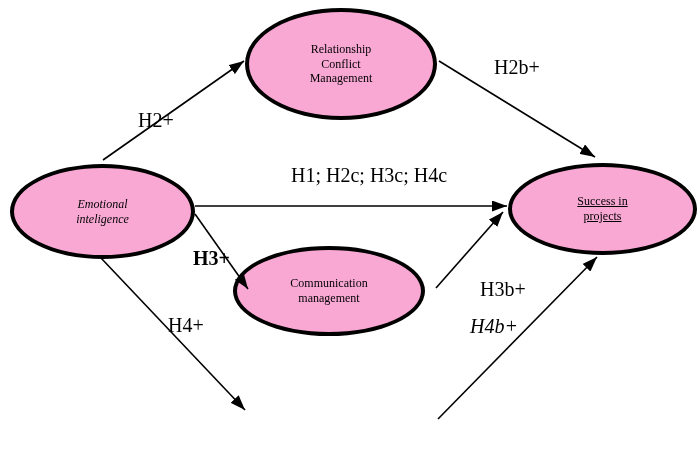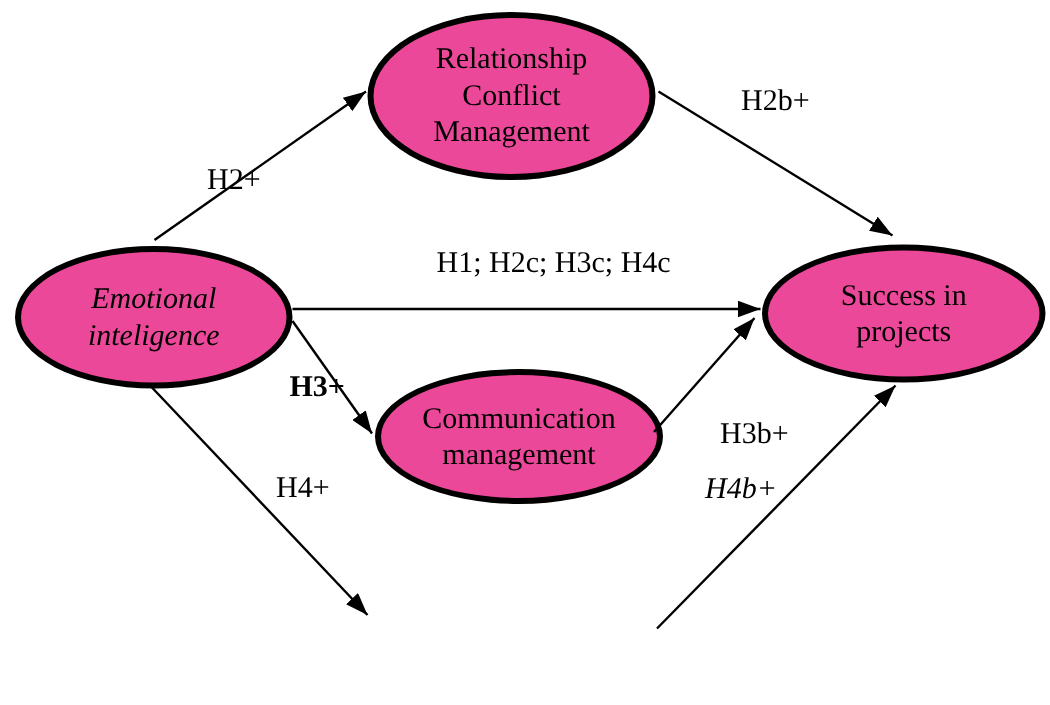--- a/index.html
+++ b/index.html
@@ -13,27 +13,27 @@
     height: 470px;
     background: #ffffff;
     font-family: "Liberation Serif", "DejaVu Serif", serif;
     color: #000000;
     overflow: hidden;
   }
   .node {
     position: absolute;
     border: 4px solid #000000;
     border-radius: 50%;
-    background: #ec4899;
+    background: #f9a8d4;
     display: flex;
     flex-direction: column;
     align-items: center;
     justify-content: center;
     text-align: center;
-    font-size: 20px;
+    font-size: 12px;
     line-height: 1.22;
   }
   .node .line { display: block; white-space: nowrap; }
   .arrows {
     position: absolute;
     left: 0; top: 0;
     pointer-events: none;
   }
   .edge-label {
     position: absolute;
@@ -51,27 +51,27 @@
     <span class="line">Emotional</span>
     <span class="line">inteligence</span>
   </div>
 
   <div class="node" style="left:245px; top:8px; width:192px; height:112px;">
     <span class="line">Relationship</span>
     <span class="line">Conflict</span>
     <span class="line">Management</span>
   </div>
 
-  <div class="node" style="left:250px; top:246px; width:192px; height:90px;justify-content:center;">
+  <div class="node" style="left:233px; top:246px; width:192px; height:90px;justify-content:center;">
     <span class="line">Communication</span>
     <span class="line">management</span>
   </div>
 
 
-  <div class="node" style="left:508px; top:163px; width:189px; height:92px;">
+  <div class="node" style="left:508px; top:163px; width:189px; height:92px;text-decoration:underline;">
     <span class="line">Success in</span>
     <span class="line">projects</span>
   </div>
 
   <svg class="arrows" width="700" height="470" viewBox="0 0 700 470" aria-hidden="true">
     <defs>
       <marker id="ah" viewBox="0 0 15 11" refX="15" refY="5.5" markerWidth="15" markerHeight="11" markerUnits="userSpaceOnUse" orient="auto">
         <path d="M0,0 L15,5.5 L0,11 Z" fill="#000000"></path>
       </marker>
     </defs>
@@ -80,18 +80,18 @@
     <line x1="195" y1="214" x2="248" y2="289" stroke="#000" stroke-width="1.6" marker-end="url(#ah)"></line>
     <line x1="101" y1="258" x2="245" y2="410" stroke="#000" stroke-width="1.6" marker-end="url(#ah)"></line>
     <line x1="439" y1="61" x2="595" y2="157" stroke="#000" stroke-width="1.6" marker-end="url(#ah)"></line>
     <line x1="436" y1="288" x2="503" y2="212" stroke="#000" stroke-width="1.6" marker-end="url(#ah)"></line>
     <line x1="438" y1="419" x2="597" y2="257" stroke="#000" stroke-width="1.6" marker-end="url(#ah)"></line>
   </svg>
 
   <span class="edge-label" style="left:138px; top:85px;margin-top:24px;">H2+</span>
   <span class="edge-label" style="left:291px; top:164px;">H1; H2c; H3c; H4c</span>
   <span class="edge-label" style="left:193px; top:247px;font-weight:bold;">H3+</span>
-  <span class="edge-label" style="left:168px; top:314px;margin-left:16px;">H4+</span>
+  <span class="edge-label" style="left:168px; top:314px;">H4+</span>
   <span class="edge-label" style="left:494px; top:56px;">H2b+</span>
   <span class="edge-label" style="left:480px; top:258px;margin-top:20px;">H3b+</span>
   <span class="edge-label" style="left:470px; top:315px;font-style:italic;">H4b+</span>
 
 </div>
 
 </body></html>

